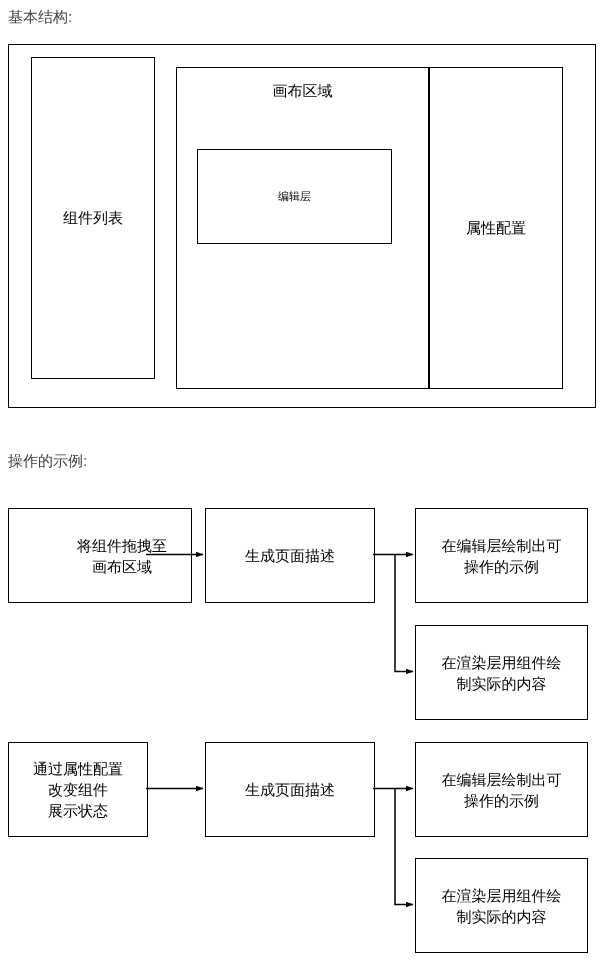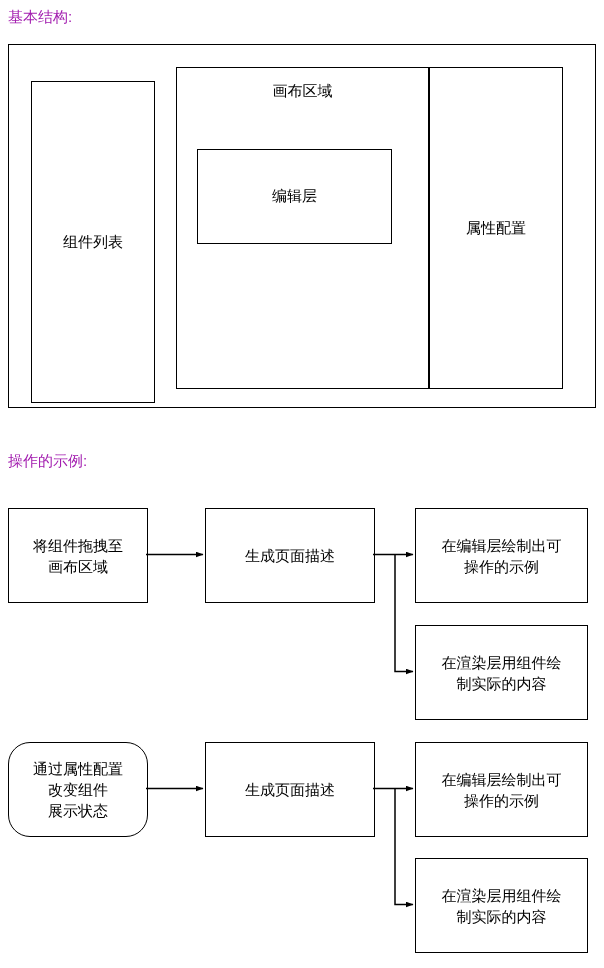--- a/index.html
+++ b/index.html
@@ -9,21 +9,21 @@
     height: 968px;
     background: #fff;
     font-family: "Liberation Sans", "DejaVu Sans", sans-serif;
     color: #000;
     overflow: hidden;
   }
   .section-label {
     position: absolute;
     left: 8px;
     font-size: 15px;
-    color: #a21caf;
+    color: #404040;
   }
   .title1 { top: 8px; }
   .title2 { top: 452px; }
 
   .outer-box {
     position: absolute;
     left: 8px; top: 44px;
     width: 586px; height: 362px;
     border: 1px solid #000;
     background: #fff;
@@ -31,21 +31,21 @@
   .struct-box {
     position: absolute;
     border: 1px solid #000;
     background: #fff;
     display: flex;
     align-items: center;
     justify-content: center;
     font-size: 15px;
     text-align: center;
   }
-  .left-box  { left: 22px;  top: 36px; width: 122px; height: 320px; }
+  .left-box  { left: 22px;  top: 12px; width: 122px; height: 320px; }
   .right-box { left: 420px; top: 22px; width: 132px; height: 320px; }
 
   .canvas-box {
     position: absolute;
     left: 167px; top: 22px;
     width: 251px; height: 320px;
     border: 1px solid #000;
     background: #fff;
   }
   .canvas-title {
@@ -68,43 +68,43 @@
   }
   .edit-layer {
     position: absolute;
     left: 20px; top: 81px;
     width: 193px; height: 93px;
     border: 1px solid #000;
     background: #fff;
     display: flex;
     align-items: center;
     justify-content: center;
-    font-size: 15px;
+    font-size: 11px;
     z-index: 2;
   }
 
   .flow-box {
     position: absolute;
     border: 1px solid #000;
     background: #fff;
     display: flex;
     align-items: center;
     justify-content: center;
     font-size: 15px;
     line-height: 1.4;
     text-align: center;
   }
   .flow-box span { white-space: pre-line; }
 
-  .fb-a { left: 8px;   top: 508px; width: 138px; height: 93px; }
+  .fb-a { left: 8px;   top: 508px; width: 138px; height: 93px; padding-left: 44px; }
   .fb-b { left: 205px; top: 508px; width: 168px; height: 93px; }
   .fb-c { left: 415px; top: 508px; width: 171px; height: 93px; }
   .fb-d { left: 415px; top: 625px; width: 171px; height: 93px; }
 
-  .fb-e { left: 8px;   top: 742px; width: 138px; height: 93px; border-radius: 22px; }
+  .fb-e { left: 8px;   top: 742px; width: 138px; height: 93px; }
   .fb-f { left: 205px; top: 742px; width: 168px; height: 93px; }
   .fb-g { left: 415px; top: 742px; width: 171px; height: 93px; }
   .fb-h { left: 415px; top: 858px; width: 171px; height: 93px; }
 
   .arrows {
     position: absolute;
     left: 0; top: 0;
     width: 604px; height: 968px;
     pointer-events: none;
   }

